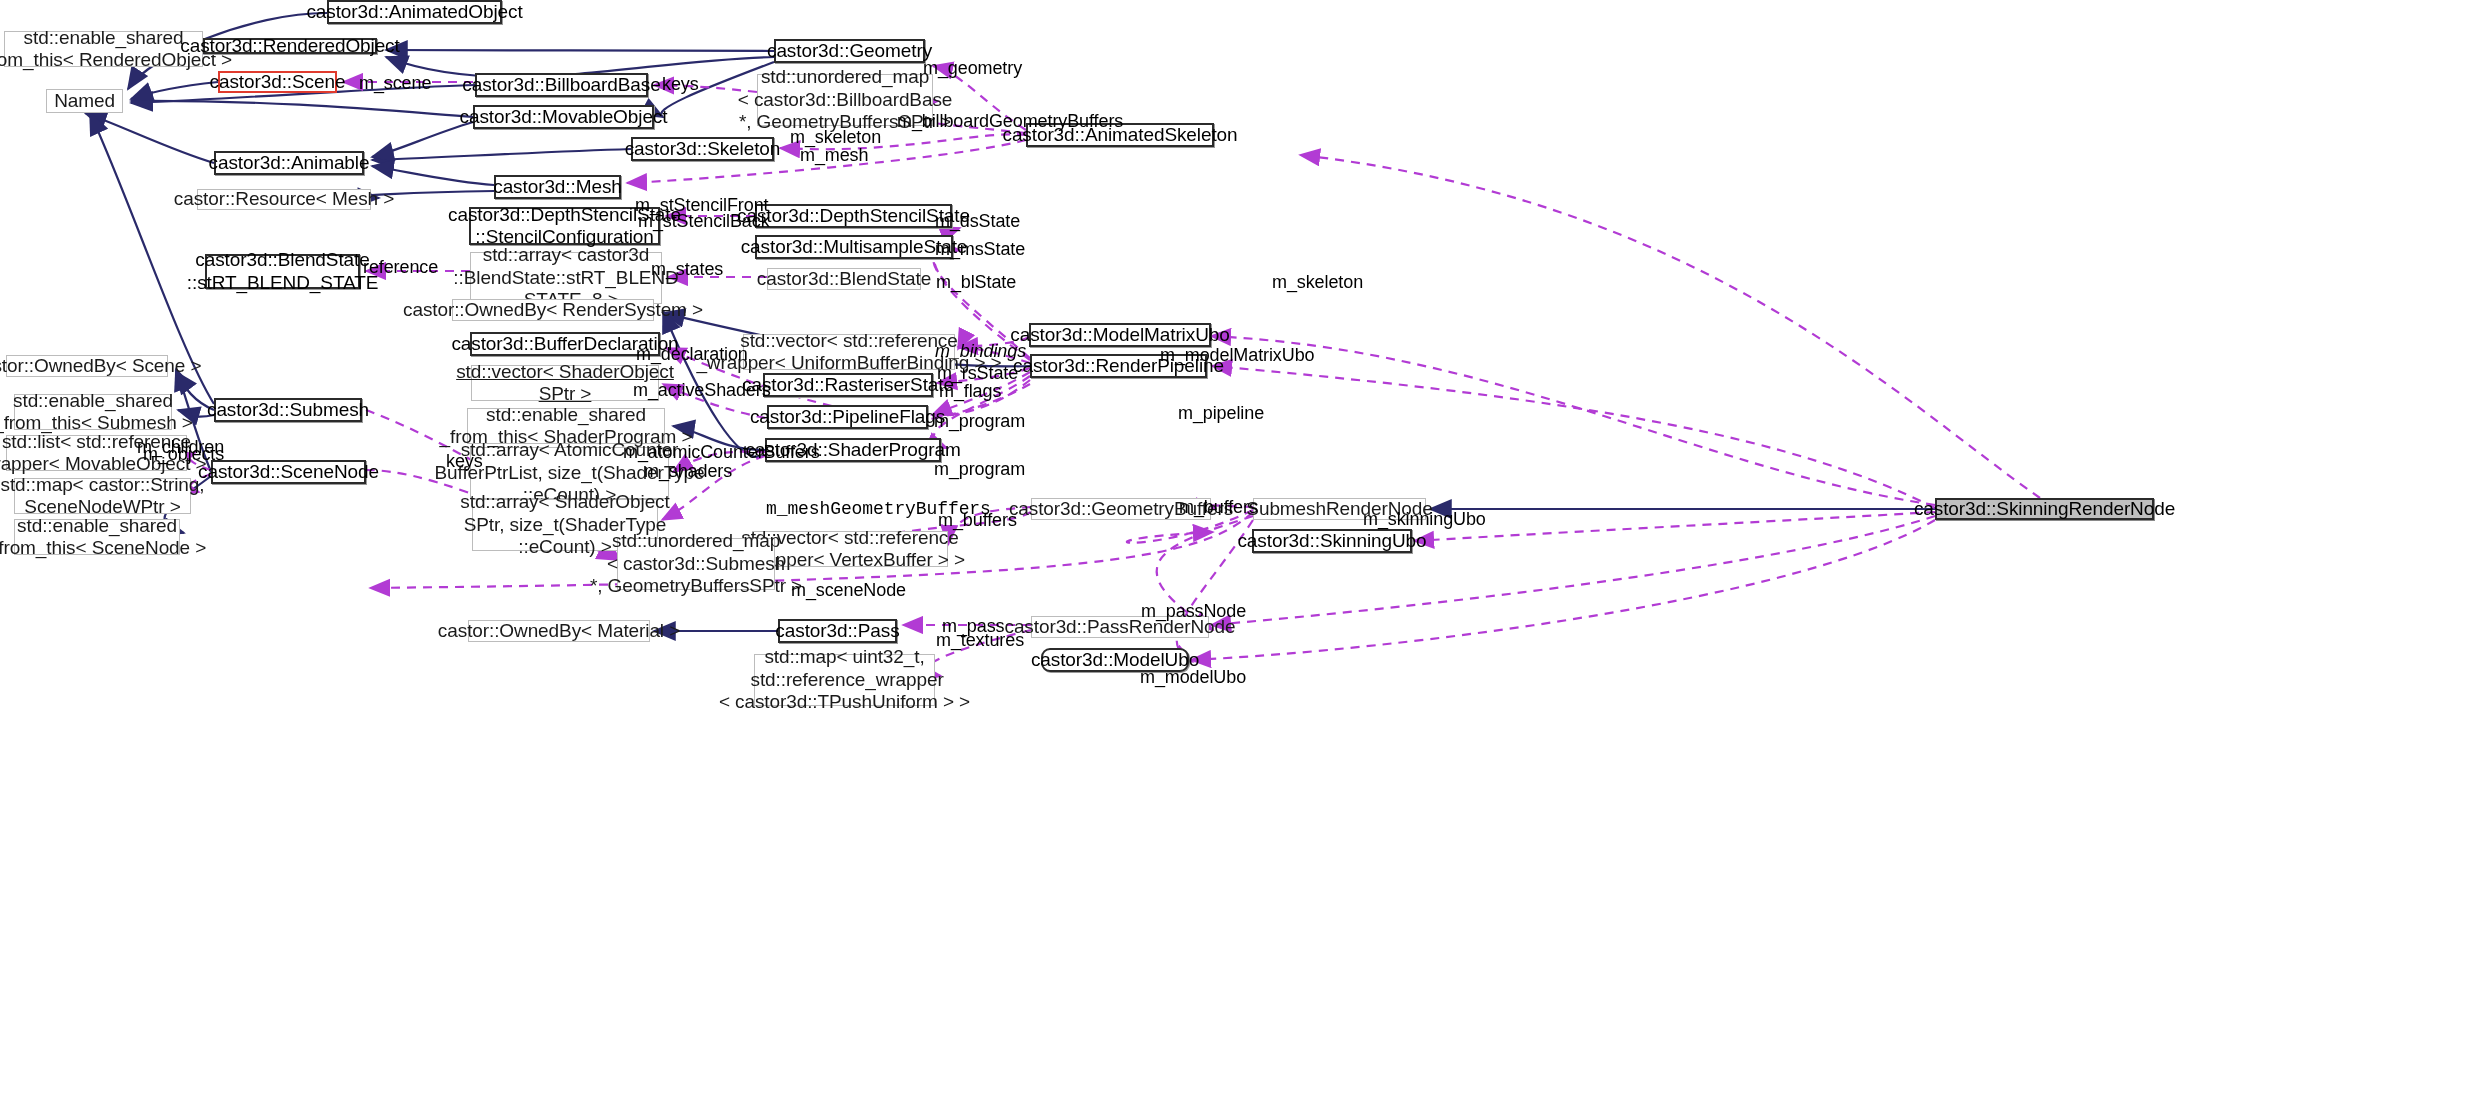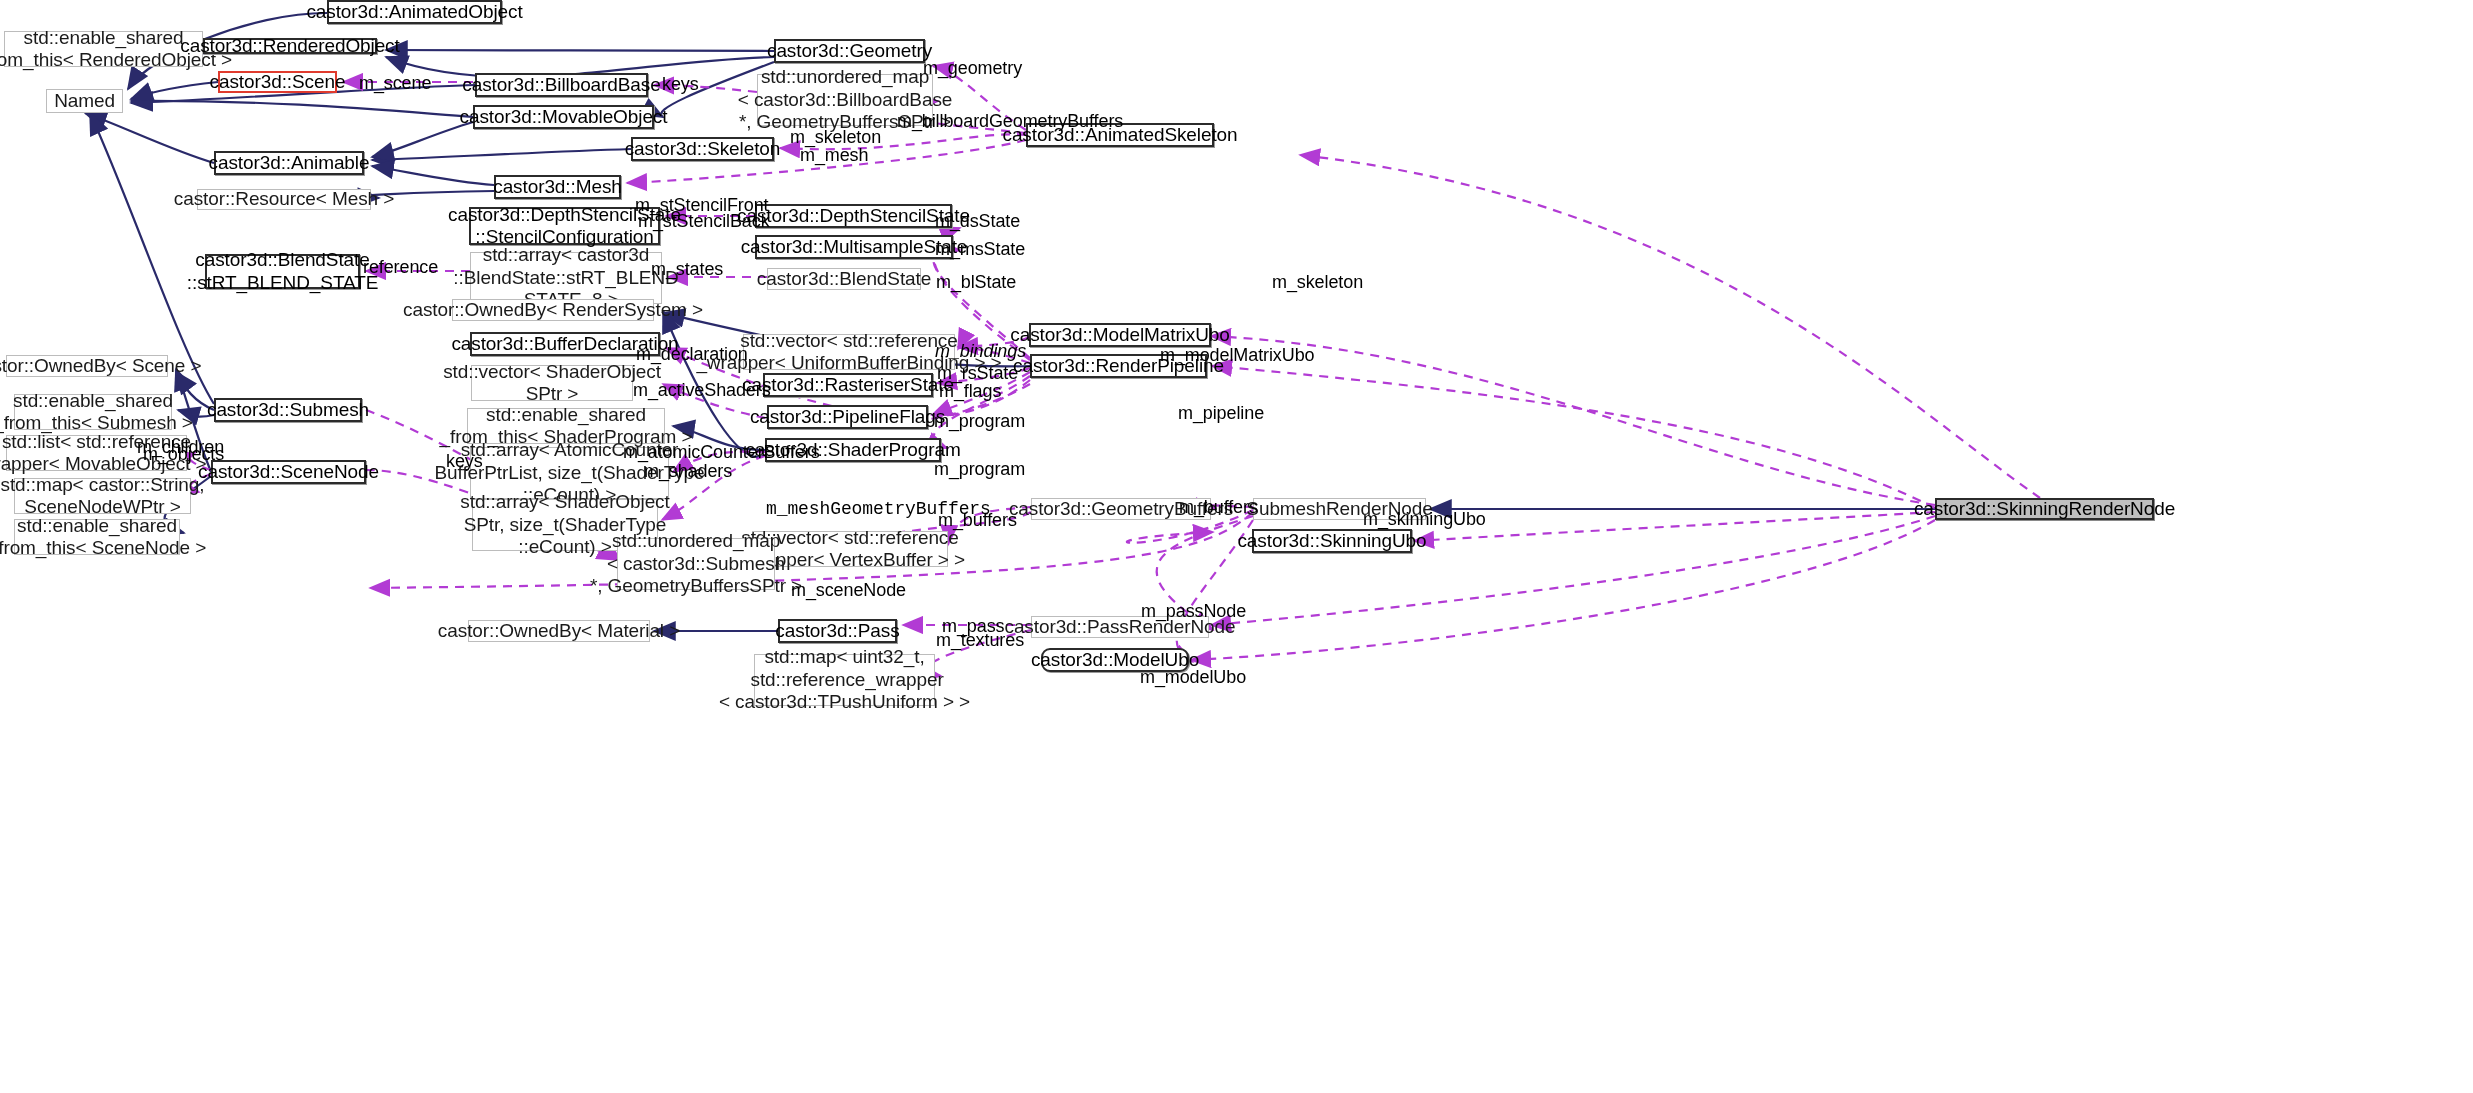--- a/index.html
+++ b/index.html
@@ -180,21 +180,21 @@
       <div class="node light" style="left: 470px; top: 252px; width: 192px; height: 52px;">std::array&lt; castor3d
 ::BlendState::stRT_BLEND
 _STATE, 8 &gt;</div>
       <div class="node light" style="left: 767px; top: 268px; width: 154px; height: 22px;">castor3d::BlendState</div>
       <div class="node light" style="left: 452px; top: 299px; width: 202px; height: 22px;">castor::OwnedBy&lt; RenderSystem &gt;</div>
       <div class="node solid" style="left: 1029px; top: 323px; width: 182px; height: 24px;">castor3d::ModelMatrixUbo</div>
       <div class="node solid" style="left: 470px; top: 332px; width: 190px; height: 24px;">castor3d::BufferDeclaration</div>
       <div class="node light" style="left: 743px; top: 334px; width: 212px; height: 36px;">std::vector&lt; std::reference
 _wrapper&lt; UniformBufferBinding &gt; &gt;</div>
       <div class="node solid" style="left: 1030px; top: 354px; width: 177px; height: 24px;">castor3d::RenderPipeline</div>
-      <div class="node light" style="left: 471px; top: 365px; width: 162px; height: 36px;">std::vector&lt; ShaderObject
+      <div class="node light" style="left: 471px; top: 365px; width: 188px; height: 36px; text-decoration: underline;">std::vector&lt; ShaderObject
 SPtr &gt;</div>
       <div class="node solid" style="left: 763px; top: 373px; width: 170px; height: 24px;">castor3d::RasteriserState</div>
       <div class="node solid" style="left: 767px; top: 405px; width: 161px; height: 24px;">castor3d::PipelineFlags</div>
       <div class="node light" style="left: 467px; top: 408px; width: 198px; height: 36px;">std::enable_shared
 _from_this&lt; ShaderProgram &gt;</div>
       <div class="node solid" style="left: 214px; top: 398px; width: 148px; height: 24px;">castor3d::Submesh</div>
       <div class="node light" style="left: 6px; top: 355px; width: 162px; height: 22px;">castor::OwnedBy&lt; Scene &gt;</div>
       <div class="node light" style="left: 14px; top: 394px; width: 158px; height: 36px;">std::enable_shared
 _from_this&lt; Submesh &gt;</div>
       <div class="node solid" style="left: 765px; top: 438px; width: 176px; height: 24px;">castor3d::ShaderProgram</div>

